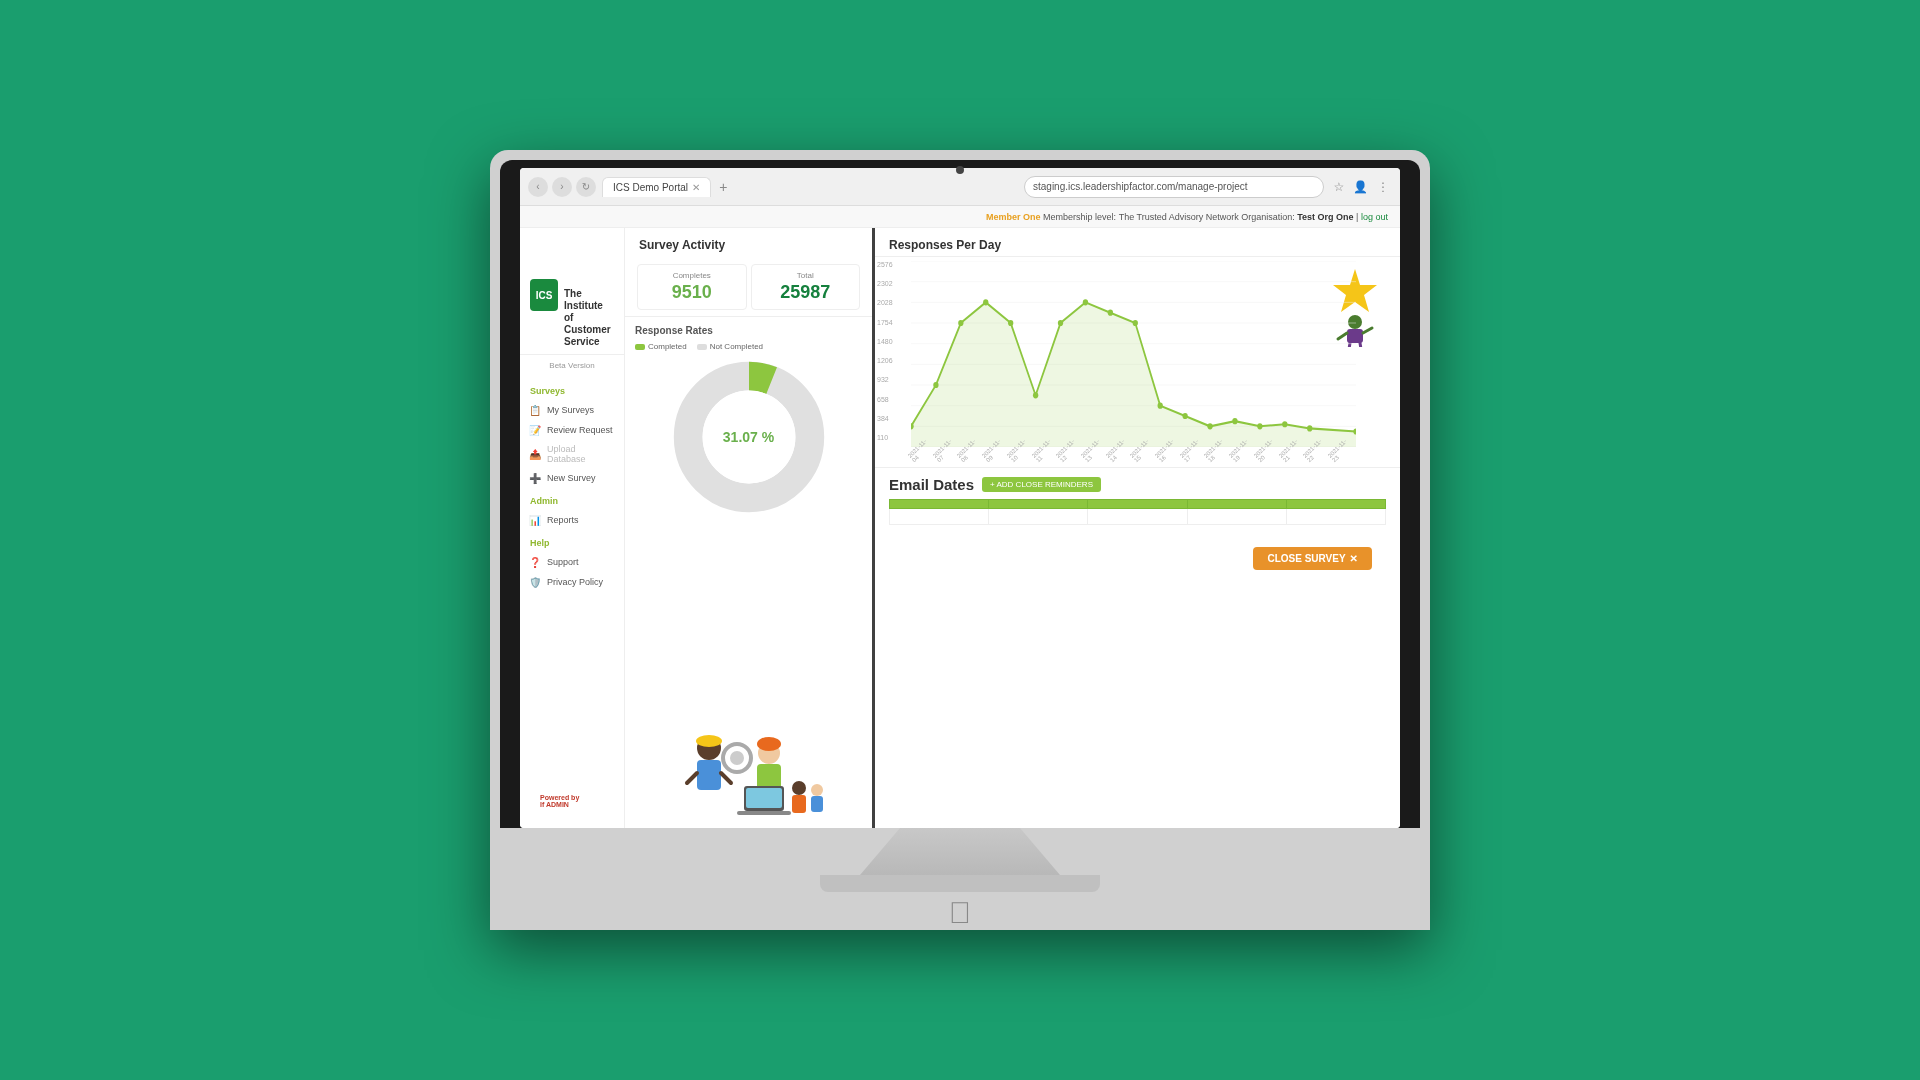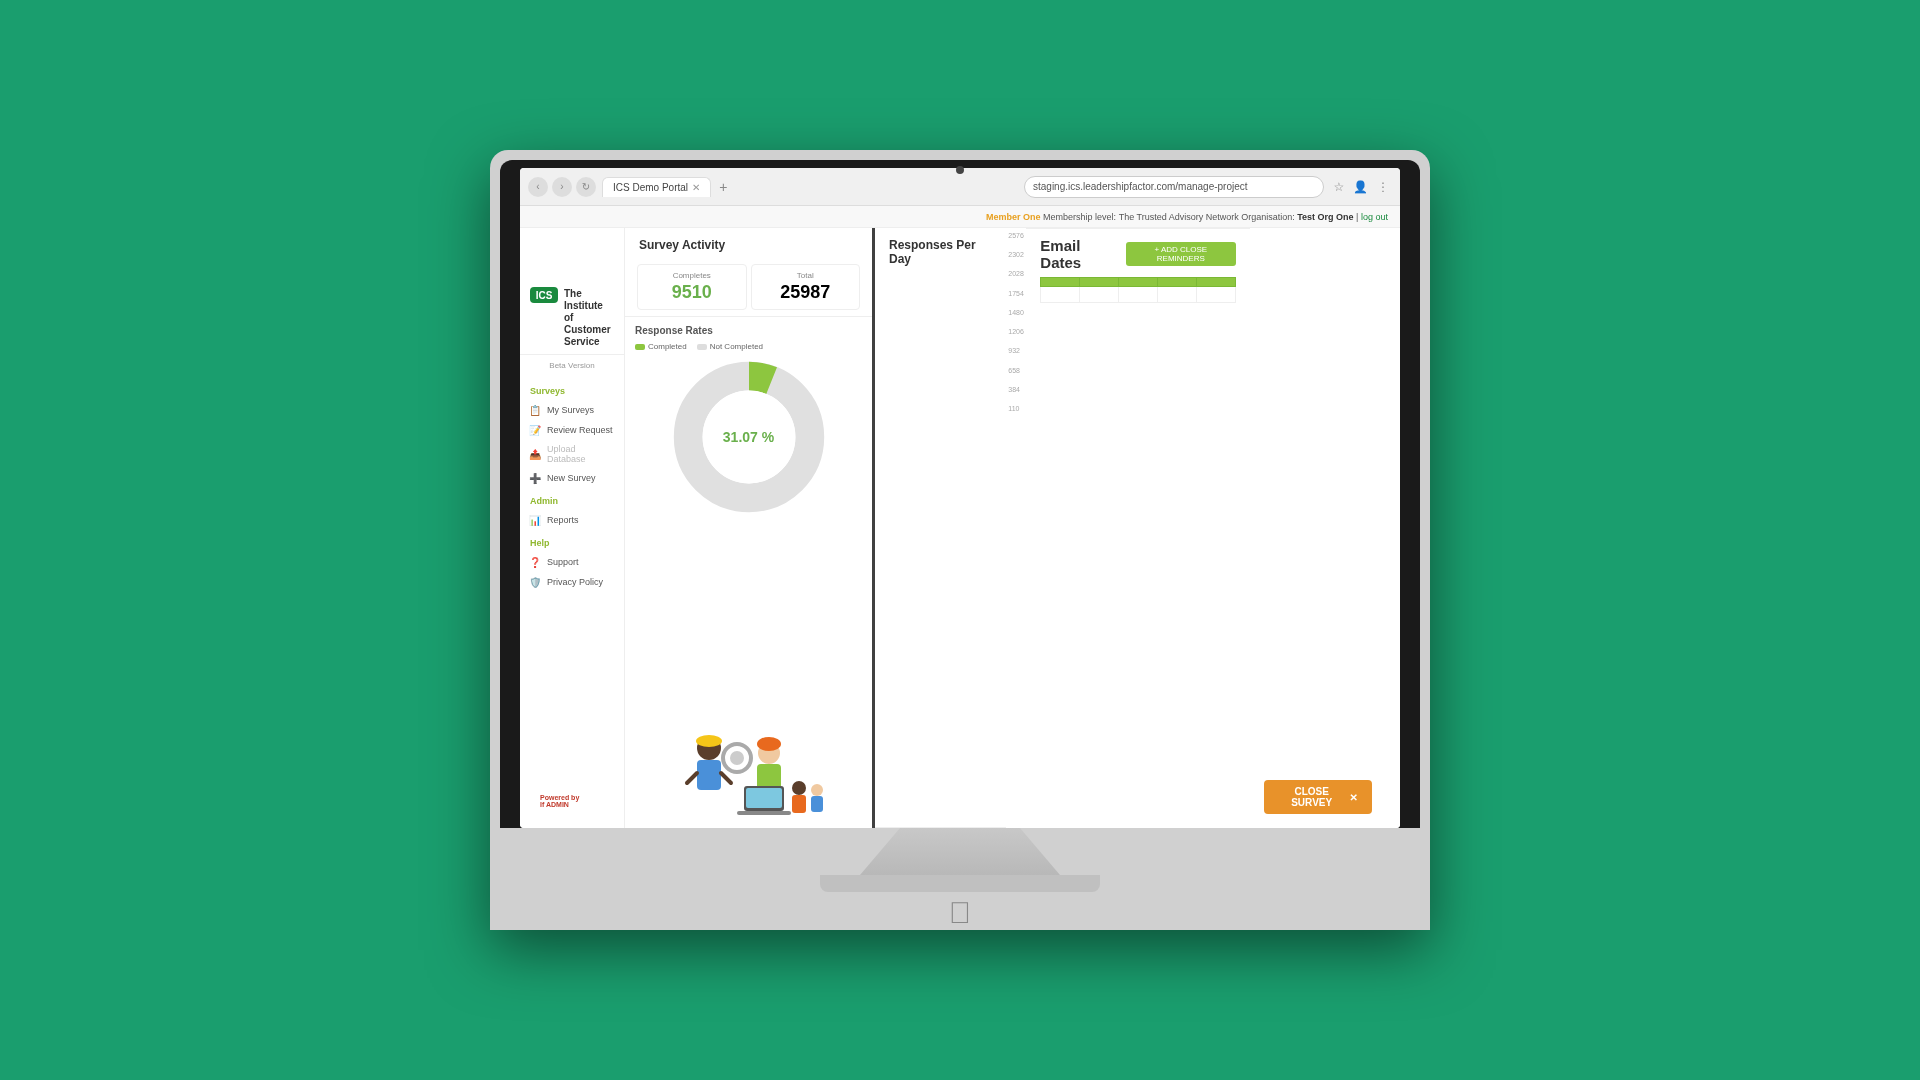--- a/index.html
+++ b/index.html
@@ -206,21 +206,21 @@
     .sidebar-logo {
       display: flex;
       align-items: center;
       padding: 6px 10px;
       gap: 6px;
       border-bottom: 1px solid #eee;
       margin-bottom: 6px;
     }
     .logo-icon {
       width: 28px;
-      height: 16px;
+      height: 32px;
       background: #1a8a3e;
       border-radius: 4px;
       display: flex;
       align-items: center;
       justify-content: center;
       color: #fff;
       font-size: 10px;
       font-weight: bold;
       flex-shrink: 0;
     }
@@ -312,21 +312,21 @@
     .stat-label {
       font-size: 8px;
       color: #888;
       margin-bottom: 2px;
     }
     .stat-value {
       font-size: 18px;
       font-weight: bold;
     }
     .stat-value.green { color: #6ab04c; }
-    .stat-value.blue { color: #000000; }
+    .stat-value.blue { color: #15803d; }
 
     
     .chart-area {
       padding: 8px 10px;
       display: flex;
       flex-direction: column;
       align-items: center;
     }
     .chart-title {
       font-size: 10px;
@@ -384,20 +384,21 @@
       justify-content: center;
       padding: 0 10px 10px;
       overflow: hidden;
     }
 
     
     .right-panel {
       flex: 1;
       background: #fff;
       display: flex;
+      flex-direction: column;
       overflow: hidden;
     }
     .right-panel-title {
       font-size: 12px;
       font-weight: bold;
       color: #333;
       padding: 10px 14px 4px;
       border-bottom: 1px solid #eee;
     }
     .chart-panel {

